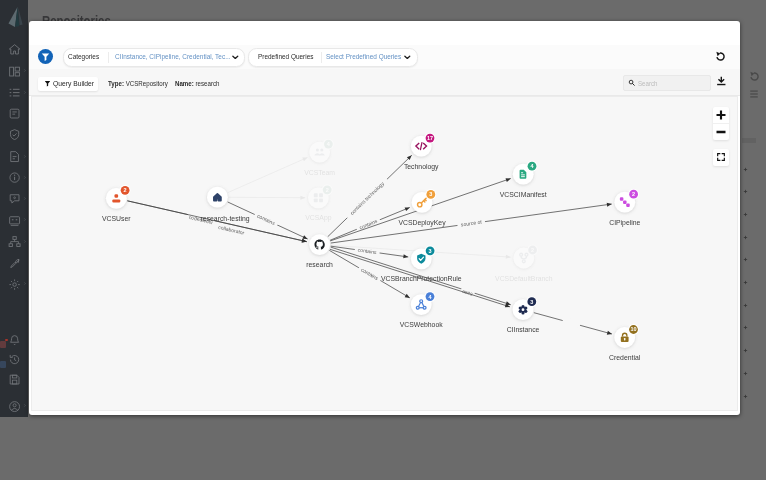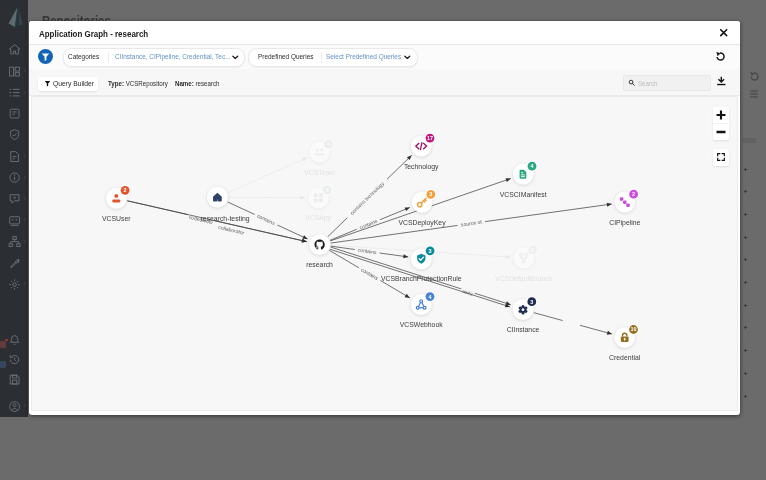--- a/index.html
+++ b/index.html
@@ -282,26 +282,20 @@
       <div class="rs-plus" style="top: 361.8px;"><svg viewBox="0 0 24 24" style="width:5px;height:5px">
           <path d="M12 4v16M4 12h16" stroke="#2f2f2f" stroke-width="4"></path>
         </svg></div>
       <div class="rs-plus" style="top: 384.5px;"><svg viewBox="0 0 24 24" style="width:5px;height:5px">
           <path d="M12 4v16M4 12h16" stroke="#2f2f2f" stroke-width="4"></path>
         </svg></div>
     </div>
 
   <div class="modal">
 
-    <div class="modal-head">
-      <div class="modal-title">Application Graph - research</div>
-      <svg class="close-btn" viewBox="0 0 24 24">
-        <path d="M4.4 4.4 L19.6 19.6 M19.6 4.4 L4.4 19.6" stroke="#151515" stroke-width="4.1" stroke-linecap="round"></path>
-      </svg>
-    </div>
 
     <div class="filter-row">
       <div class="filter-circle">
         <svg viewBox="0 0 24 24" style="width:15px;height:15px">
           <path d="M6 7.2h12l-4.6 5.3v5.1l-2.8 1.6v-6.7z" fill="#fff"></path>
         </svg>
       </div>
 
       <div class="pill" style="left:33.9px;width:180.4px">
         <span class="lbl" style="left:4.4px">Categories</span>

